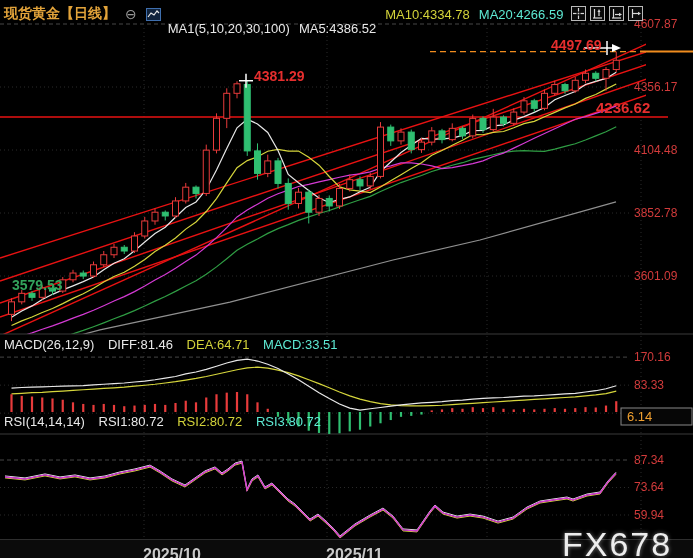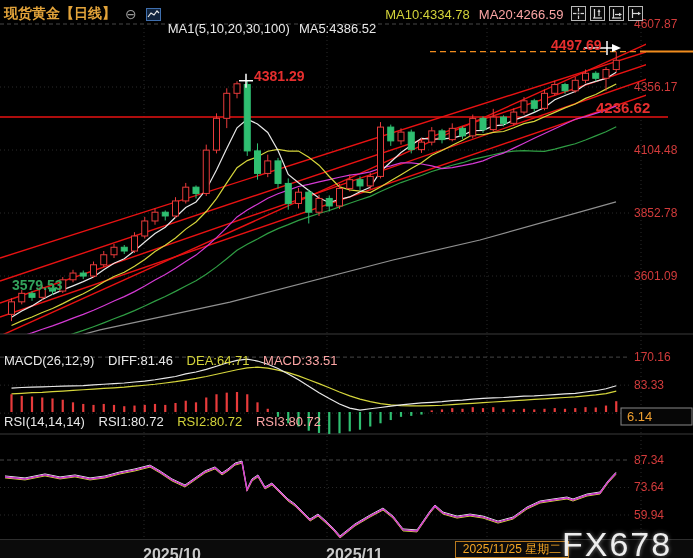--- a/index.html
+++ b/index.html
@@ -4,27 +4,27 @@
 <style>
   html,body{margin:0;padding:0;background:#000;}
   #app{position:relative;width:693px;height:558px;background:#000;overflow:hidden;
        font-family:"Liberation Sans","DejaVu Sans",sans-serif;}
   #chart-svg{position:absolute;left:0;top:0;}
   .hdr{position:absolute;left:4px;top:4px;height:20px;display:flex;align-items:center;
        font-size:13px;white-space:nowrap;z-index:5;justify-content:flex-end;}
   .hdr span{margin-right:9px;}
   .sym{color:#e2a33a;font-weight:bold;font-size:14px;}
   .collapse{color:#999;font-size:14px;margin-right:6px;}
-  .w{color:#e8e8e8;margin-top:28px;} .yel{color:#d3d33a;} .mag{color:#fca5a5;}
+  .w{color:#e8e8e8;margin-top:28px;} .yel{color:#d3d33a;} .mag{color:#5eead4;}
   .toolbar{position:absolute;right:50px;top:6px;display:flex;gap:4px;z-index:6;}
   .tbtn{width:15px;height:15px;border:1px solid #b9b9b9;background:#0a0a0a;
         display:flex;align-items:center;justify-content:center;padding:0;cursor:pointer;}
   .panelhdr{position:absolute;left:4px;font-size:13px;white-space:nowrap;z-index:4;}
   .panelhdr span{margin-right:10px;}
-  #macd-hdr{top:353px;} #rsi-hdr{top:414px;}
+  #macd-hdr{top:337px;} #rsi-hdr{top:414px;}
   .timebar{position:absolute;left:0;top:539px;width:693px;height:19px;background:#0b0b0b;
            border-top:1px solid #2e2e2e;z-index:4;}
   .tlabel{position:absolute;top:6px;font-size:16px;color:#c9c9c9;font-weight:bold;}
   .tcurrent{position:absolute;left:455px;top:1px;width:112px;height:15px;line-height:15px;
             text-align:center;font-size:12px;color:#f5a623;border:1px solid #b97a1e;}
   .watermark{position:absolute;left:562px;top:525px;font-size:34px;color:#ededed;
              letter-spacing:2px;z-index:7;text-shadow:0 0 4px rgba(255,255,255,.45);}
 </style>
 </head>
 <body>
@@ -368,18 +368,17 @@
   <div class="panelhdr" id="rsi-hdr">
     <span class="w">RSI(14,14,14)</span>
     <span class="w">RSI1:80.72</span>
     <span class="yel">RSI2:80.72</span>
     <span class="mag">RSI3:80.72</span>
   </div>
 
   <div class="timebar">
     <span class="tlabel" style="left:143px;">2025/10</span>
     <span class="tlabel" style="left:326px;">2025/11</span>
-    <span class="tcurrent">2025/11/25 星期二</span>
   </div>
 
   <div class="watermark">FX678</div>
 
 </div>
 
 </body></html>

